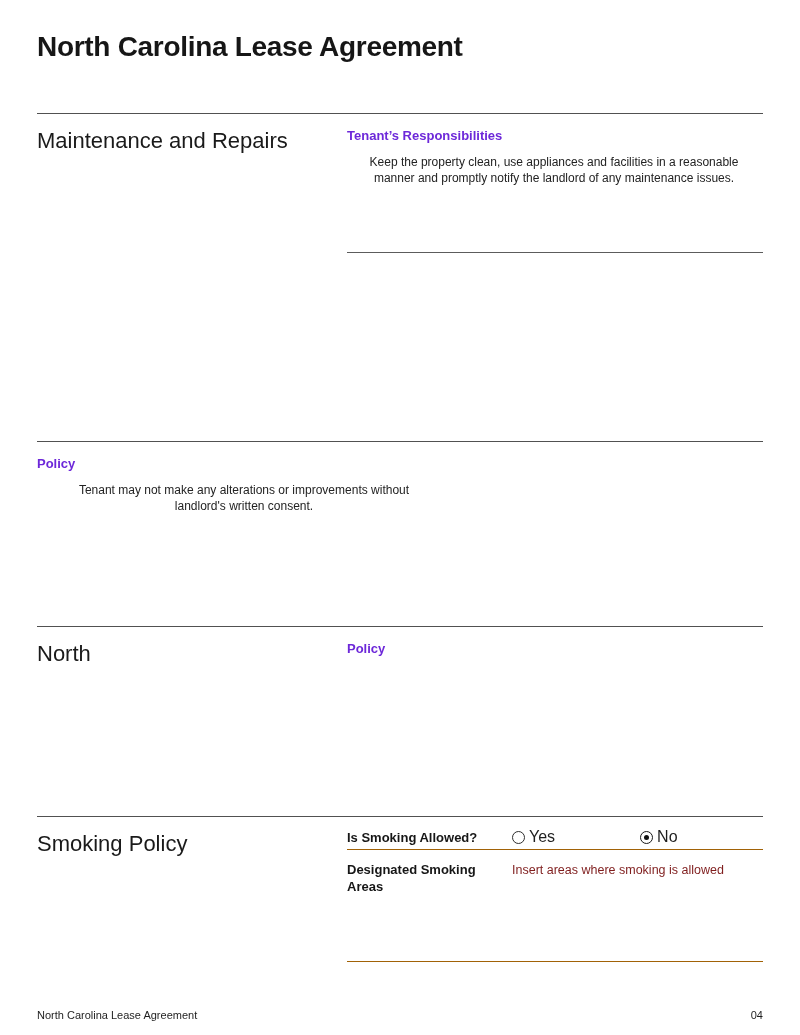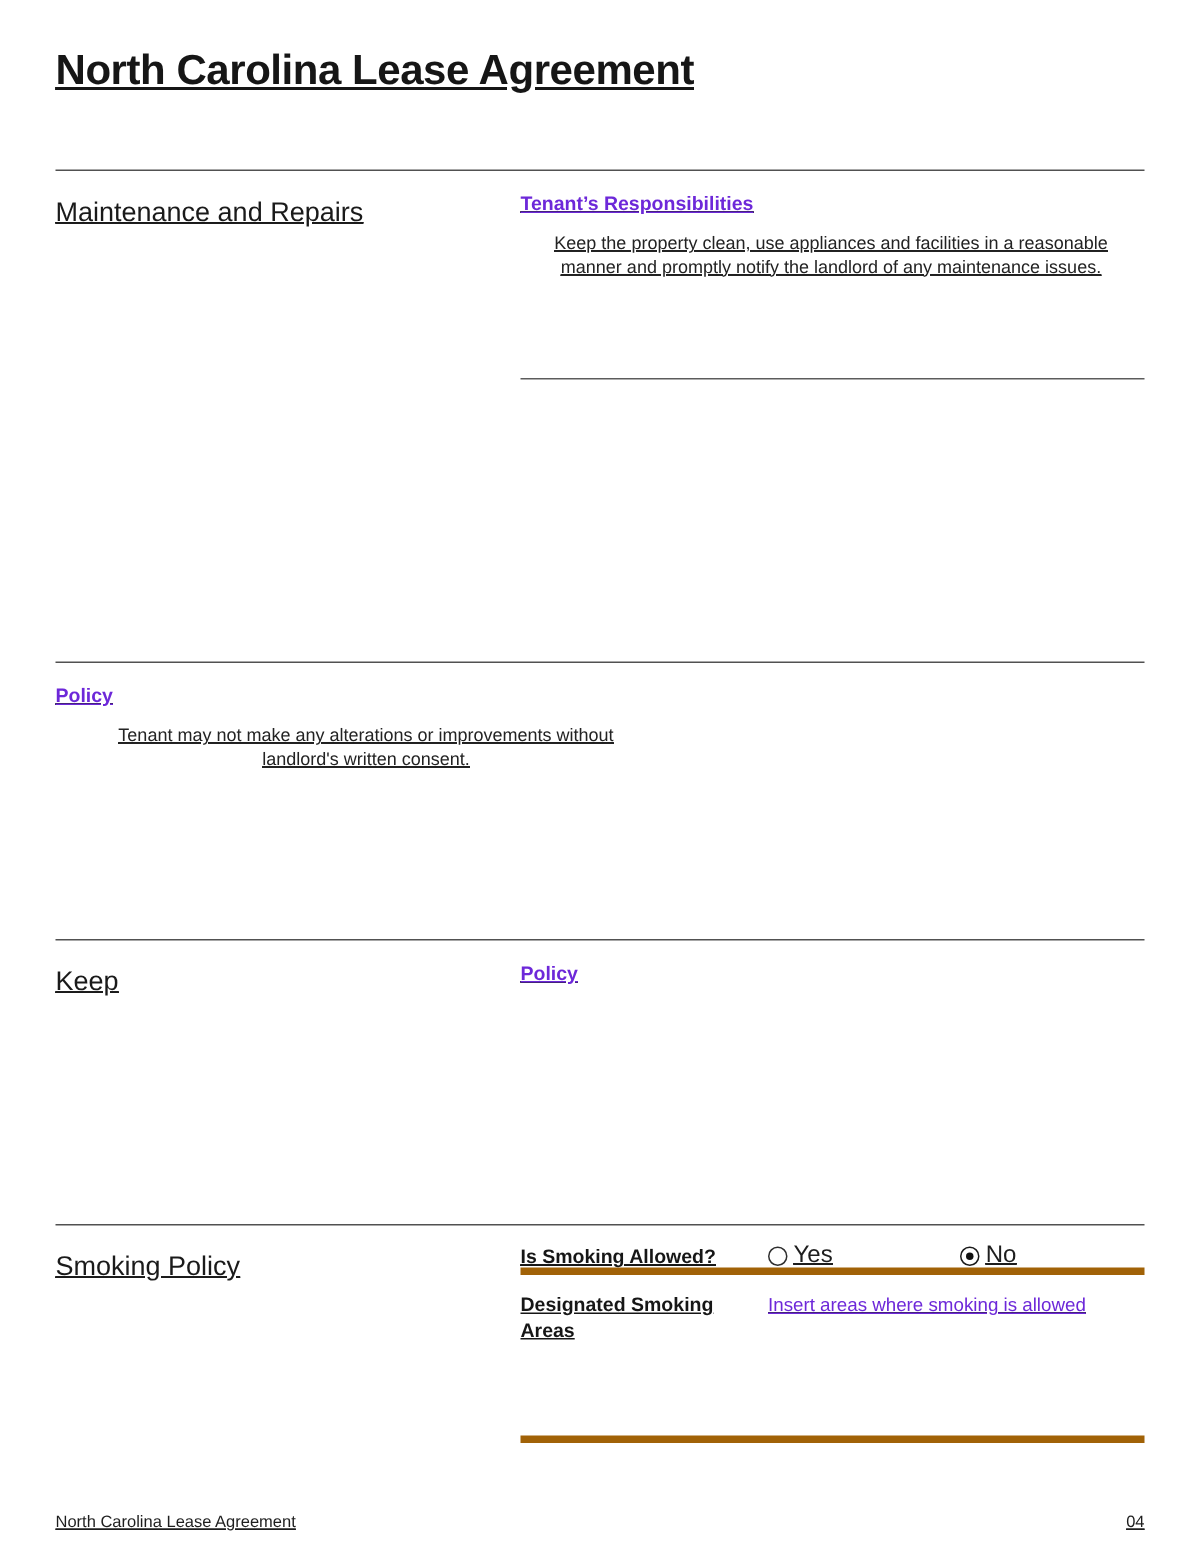--- a/index.html
+++ b/index.html
@@ -1,15 +1,15 @@
 <!DOCTYPE html>
 <html><head>
 <meta charset="utf-8">
 <style>
-  * { margin:0; padding:0; box-sizing:border-box;text-decoration:underline; }
+  * { margin:0; padding:0; box-sizing:border-box; }
   html,body { background:#ffffff; }
   .page {
     position:relative;
     width:800px; height:1035px;
     margin:0 auto;
     background:#ffffff;
     font-family:"Liberation Sans", sans-serif;
     color:#1c1c1c;
     padding:0 37px;
     overflow:hidden;
@@ -27,21 +27,21 @@
   }
   .section {
     display:flex;
     border-top:1px solid #515151;
   }
   .sec-1 { height:328px; }
   .sec-2 { height:185px; }
   .sec-3 { height:190px; }
   .section-left { flex:0 0 310px; padding-top:16px; }
   .section-heading {
-    font-size:18px;
+    font-size:22px;
     line-height:22px;
     font-weight:400;
     color:#1a1a1a;
   }
   .section-right { flex:1 1 auto; min-width:0; }
 
   .field { padding-top:13px; }
   .field.bordered { border-bottom:1px solid #5c5c5c; }
   .field.h-139 { height:139px; }
   .field.h-134 { height:134px; }
@@ -59,37 +59,37 @@
     white-space:pre-line;
     max-width:414px;
     text-align:center;
   }
   .field-value.indent { padding-left:3px; }
 
   
   .kv-row {
     display:flex;
     align-items:flex-start;
-    border-bottom:5px solid #a16207;
+    border-bottom:1px solid #a16207;
   }
   .kv-row.radio-row { height:33px; padding-top:12px; }
   .kv-row.areas-row { height:112px; padding-top:11px; }
   .kv-label {
     flex:0 0 165px;
     font-size:13px;
     line-height:17px;
     font-weight:bold;
     color:#161616;
   }
   .kv-label .label-inner { display:inline-block; max-width:150px; }
   .kv-value {
     flex:1 1 auto;
     font-size:12.5px;
     line-height:16px;
-    color:#6d28d9;
+    color:#7f1d1d;
     padding-top:1px;
   }
   .radio-group { display:flex; align-items:center; flex:1 1 auto; }
   .radio-option { display:flex; align-items:center; cursor:default; }
   .radio-option + .radio-option { margin-left:85px; }
   .radio-circle {
     width:13px; height:13px;
     border:1.5px solid #2e2e2e;
     border-radius:50%;
     display:inline-flex;
@@ -147,21 +147,21 @@
       <div class="field">
         <div class="field-label">Policy</div>
         <div class="field-value">Tenant may not make any alterations or improvements without
 landlord's written consent.</div>
       </div>
     </div>
   </div>
 
   <div class="section sec-3">
     <div class="section-left">
-      <div class="section-heading">Keep</div>
+      <div class="section-heading">North</div>
     </div>
     <div class="section-right">
       <div class="field">
         <div class="field-label">Policy</div>
       </div>
     </div>
   </div>
 
   <div class="section sec-4">
     <div class="section-left">

